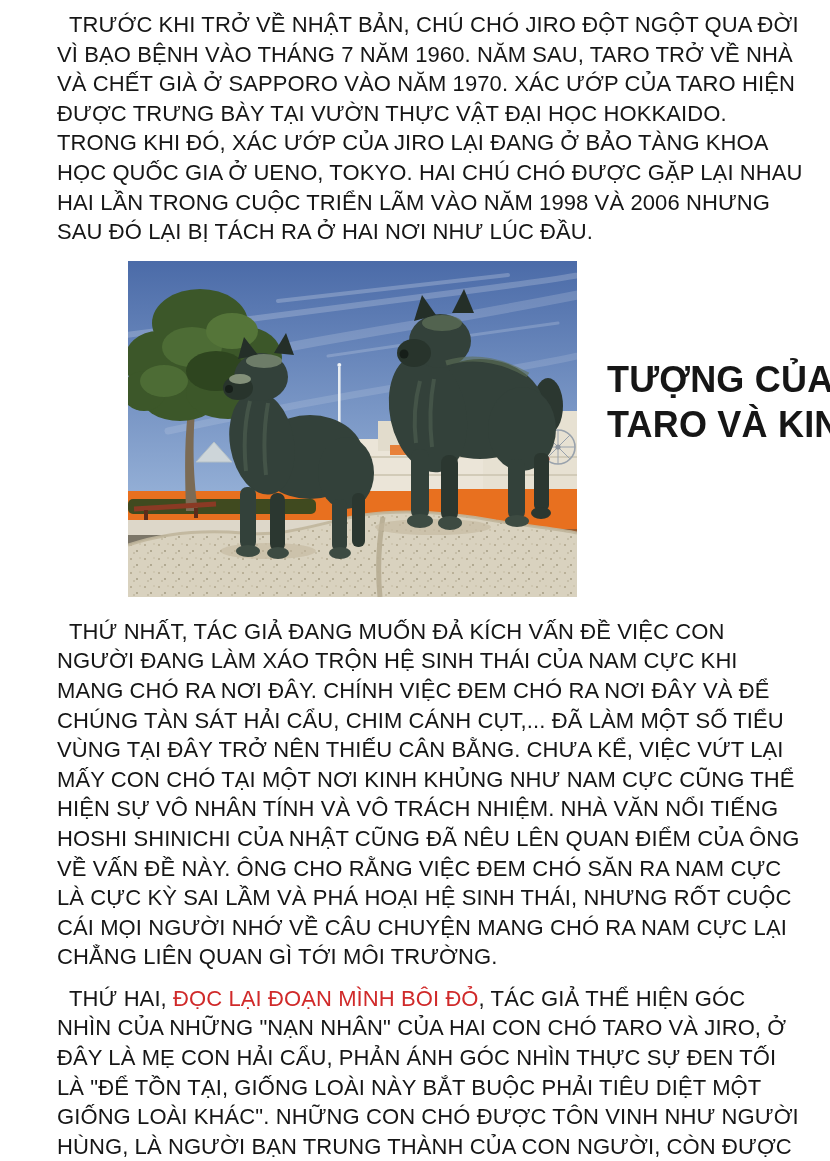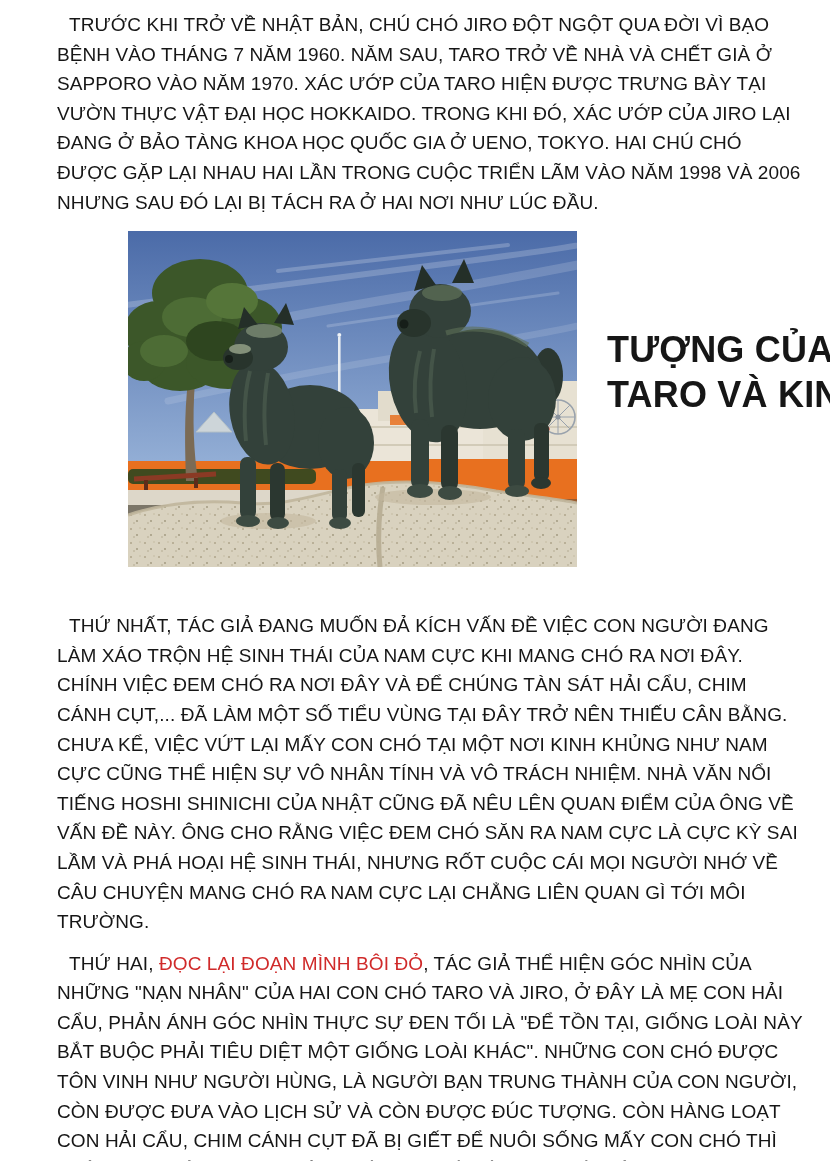--- a/index.html
+++ b/index.html
@@ -6,41 +6,41 @@
   .page{
     position:relative;
     width:830px;height:1161px;
     background:#ffffff;
     font-family:"Liberation Sans", sans-serif;
     color:#161616;
     overflow:hidden;
   }
   .content{position:absolute;left:57px;top:10px;width:746px;}
   .para{
-    font-size:19px;
+    font-size:22px;
     line-height:29.6px;
     letter-spacing:0.1px;
     text-indent:12px;
     color:#161616;
   }
   .red{color:#d02a2a;}
   .photo-row{display:flex;align-items:flex-start;margin:14px 0 0 71px;}
   .photo{width:449px;height:336px;flex:0 0 449px;}
   .photo svg{display:block;}
   .caption{
     margin-left:30px;
     padding-top:96px;
     font-size:36px;
     line-height:45px;
     font-weight:bold;
     letter-spacing:0.2px;
     white-space:nowrap;
     color:#161616;
   }
-  .p2{margin-top:44px;}
+  .p2{margin-top:20px;}
   .p3{margin-top:12px;}
 </style>
 </head>
 <body>
 
 <div class="page">
   <div class="content">
 
     <div class="para p1">TRƯỚC KHI TRỞ VỀ NHẬT BẢN, CHÚ CHÓ JIRO ĐỘT NGỘT QUA ĐỜI VÌ BẠO BỆNH VÀO THÁNG 7 NĂM 1960. NĂM SAU, TARO TRỞ VỀ NHÀ VÀ CHẾT GIÀ Ở SAPPORO VÀO NĂM 1970. XÁC ƯỚP CỦA TARO HIỆN ĐƯỢC TRƯNG BÀY TẠI VƯỜN THỰC VẬT ĐẠI HỌC HOKKAIDO.  TRONG KHI ĐÓ, XÁC ƯỚP CỦA JIRO LẠI ĐANG Ở BẢO TÀNG KHOA HỌC QUỐC GIA Ở UENO, TOKYO.  HAI CHÚ CHÓ ĐƯỢC GẶP LẠI NHAU HAI LẦN TRONG CUỘC TRIỂN LÃM VÀO NĂM 1998 VÀ 2006 NHƯNG SAU ĐÓ LẠI BỊ TÁCH RA Ở HAI NƠI NHƯ LÚC ĐẦU.</div>
 

